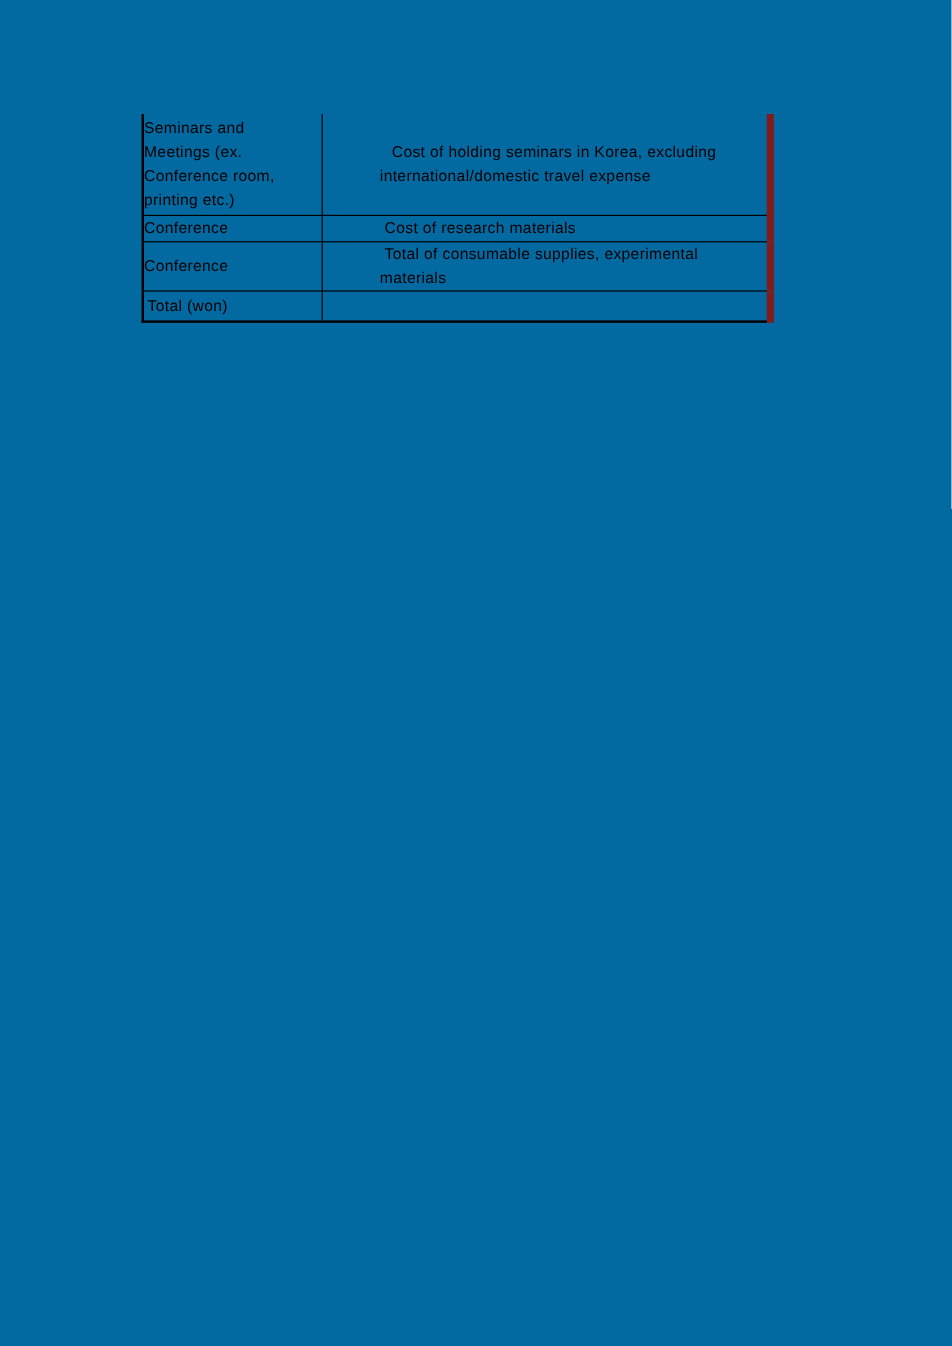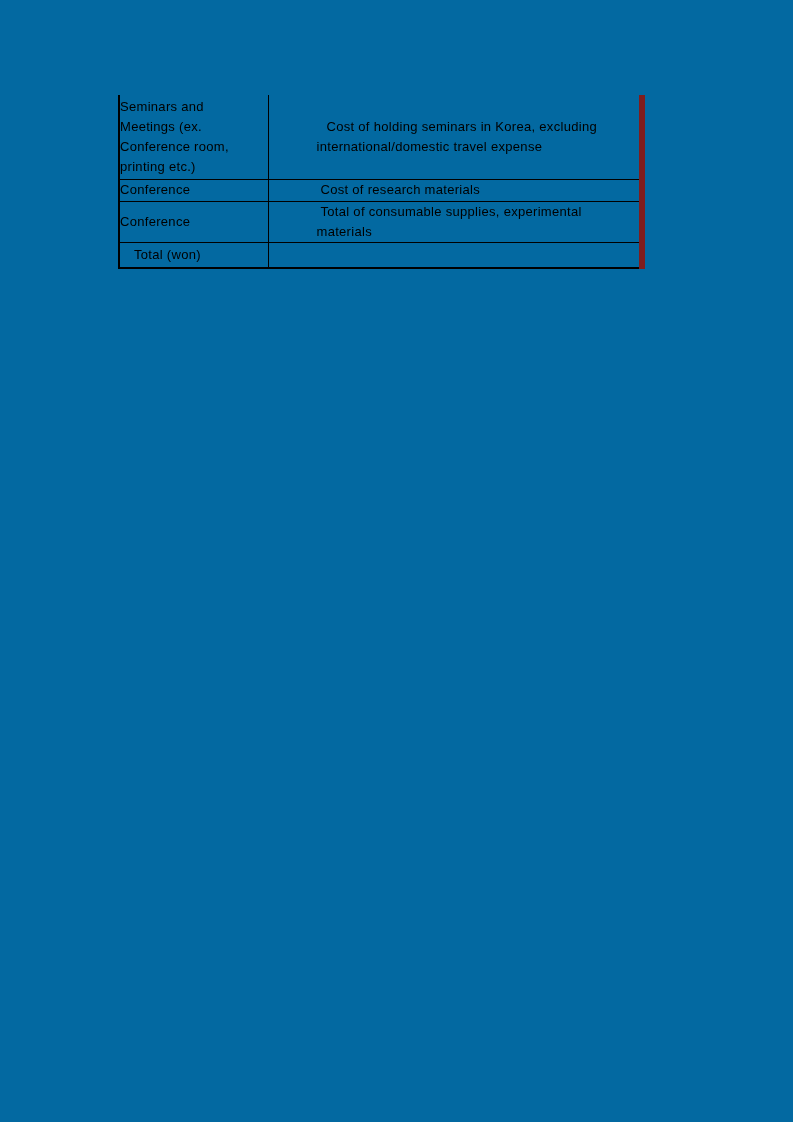--- a/index.html
+++ b/index.html
@@ -46,21 +46,21 @@
   tr.row-0 { height: 84px; }
   tr.row-1, tr.row-2, tr.row-3 { height: 22px; }
   tr.row-4 { height: 26px; }
 
   td.col-label {
     padding-left: 20px;
     padding-right: 4px;
     white-space: pre-line;
   }
   tr.row-4 td.col-label {
-    padding-left: 14px;
+    padding-left: 3px;
     margin-left: 39px;
   }
   td.col-desc {
     padding-left: 3px;
     padding-right: 4px;
   }
   tr.row-0 td.col-desc { text-indent: 10px; }
   tr.row-1 td.col-desc,
   tr.row-2 td.col-desc,
   tr.row-3 td.col-desc { text-indent: 4px; }

